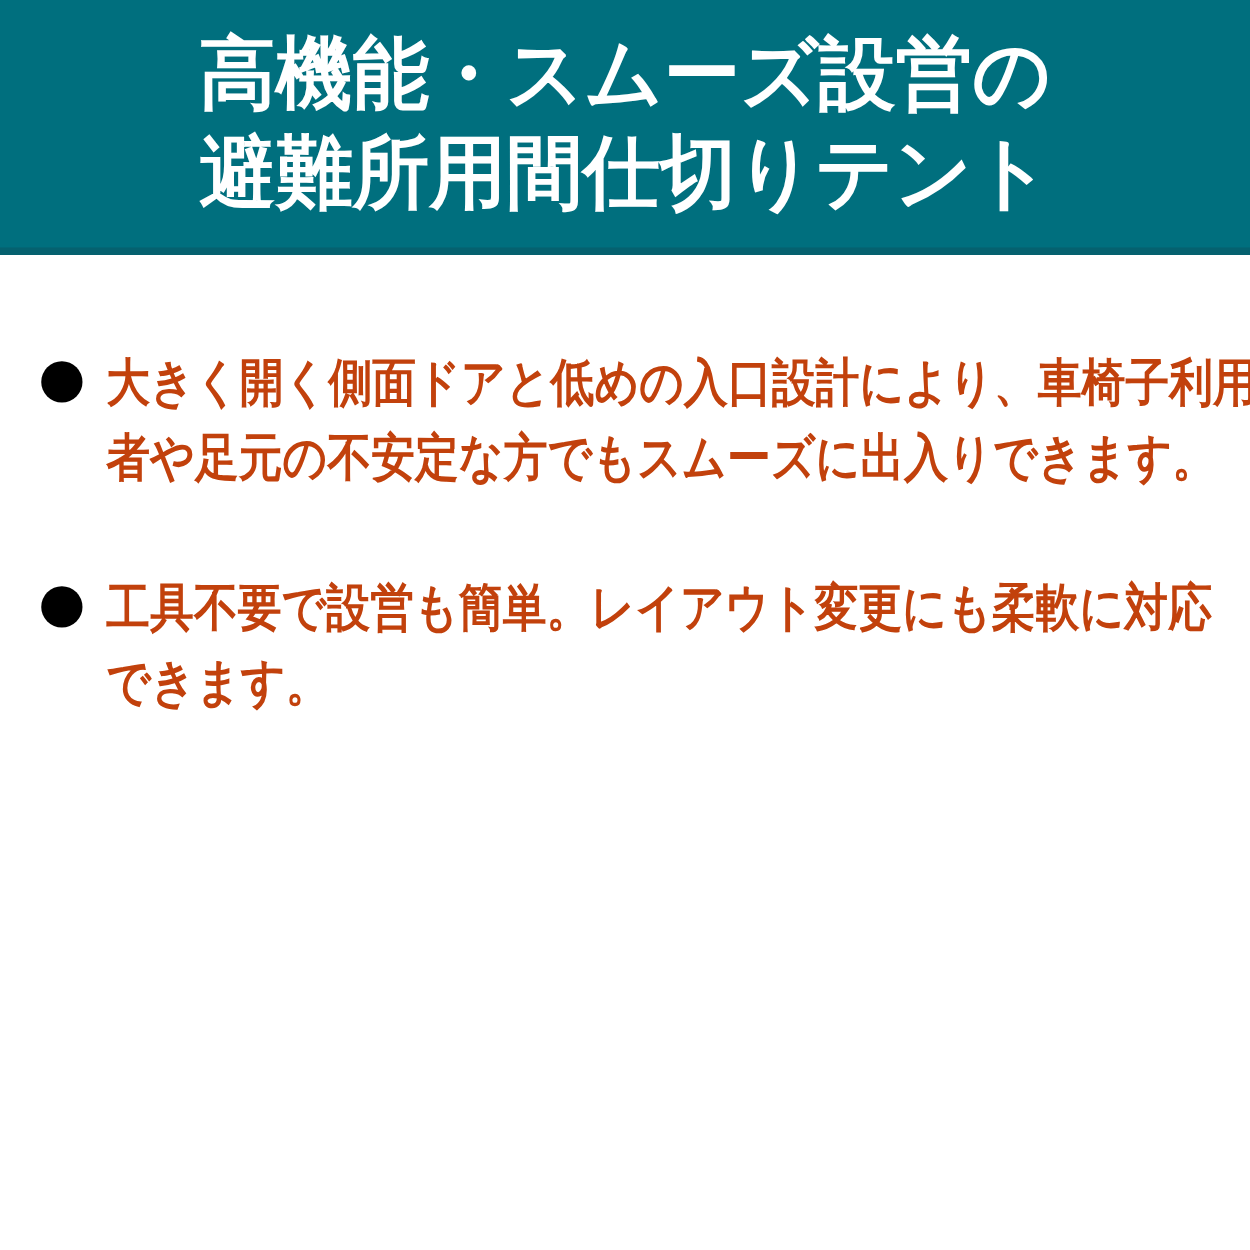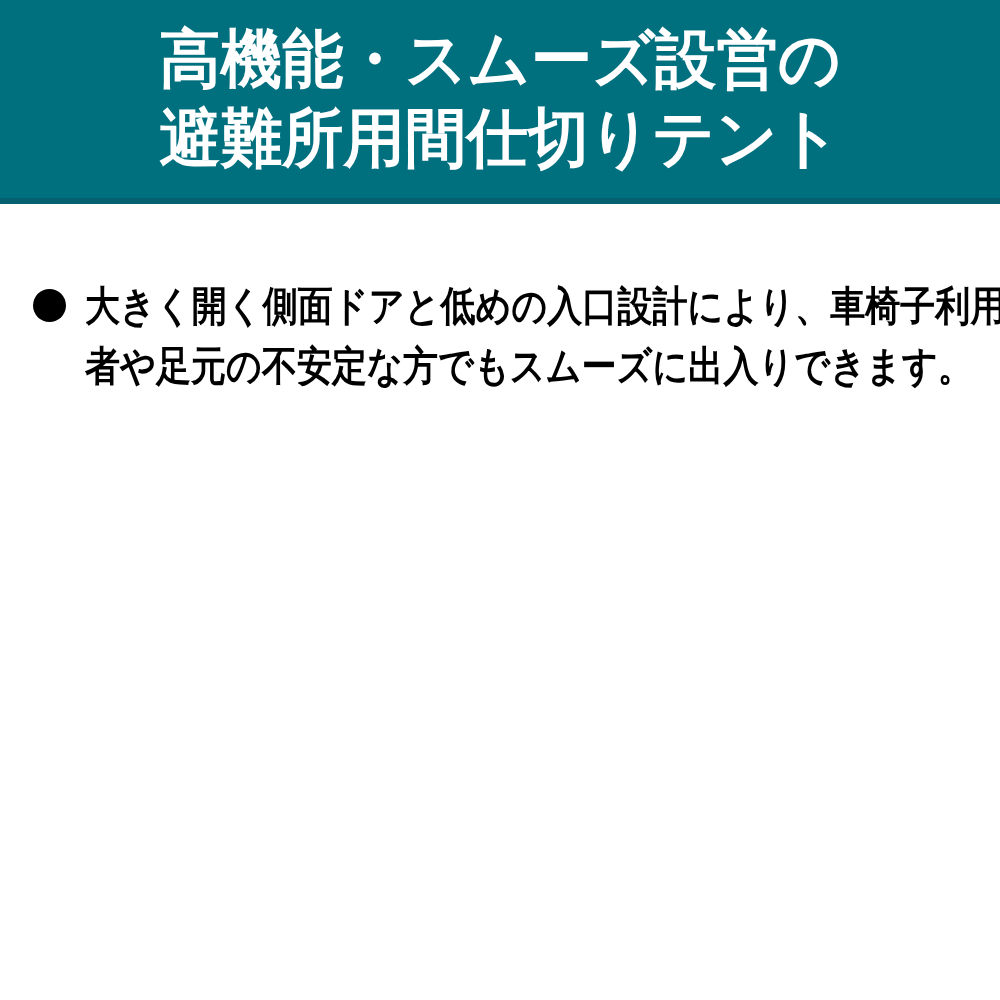--- a/index.html
+++ b/index.html
@@ -52,21 +52,21 @@
     position: absolute;
     left: 0;
     top: 13px;
     width: 33px;
     height: 33px;
     border-radius: 50%;
     background: #000000;
   }
   .feature-text {
     margin: 0;
-    color: #000000;
+    color: #c2410c;
     font-size: 41px;
     line-height: 60px;
     font-weight: 600;
   }
   .text-line {
     display: block;
     white-space: nowrap;
     transform: scaleX(0.855);
     transform-origin: 0 50%;
   }
@@ -88,15 +88,22 @@
     <div class="feature-item">
       <span class="bullet"></span>
       <p class="feature-text">
         <span class="text-line">大きく開く側面ドアと低めの入口設計により、車椅子利用</span>
         <span class="text-line">者や足元の不安定な方でもスムーズに出入りできます。</span>
       </p>
     </div>
 
 
 
+    <div class="feature-item">
+      <span class="bullet"></span>
+      <p class="feature-text">
+        <span class="text-line">工具不要で設営も簡単。レイアウト変更にも柔軟に対応</span>
+        <span class="text-line">できます。</span>
+      </p>
+    </div>
 
   </main>
 </div>
 
 </body></html>

